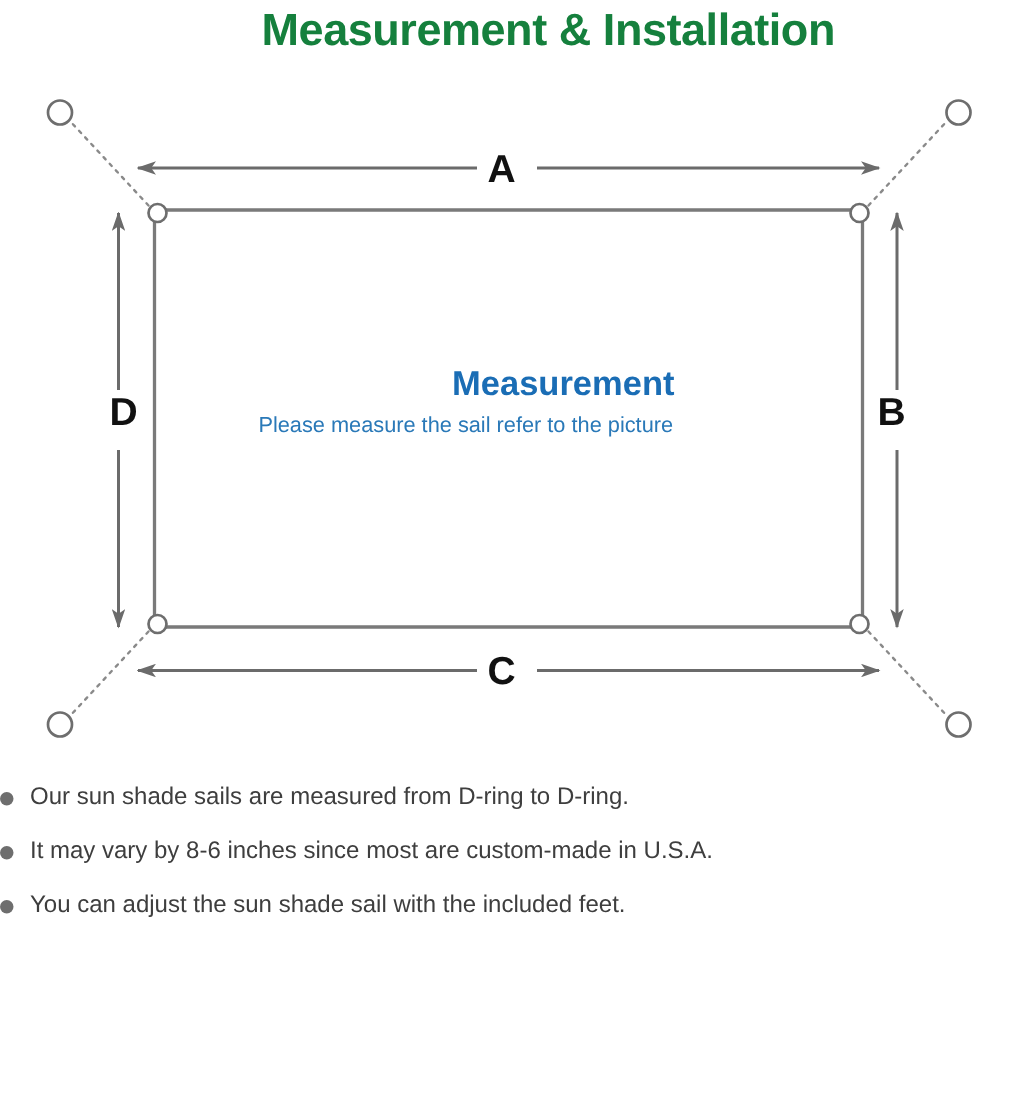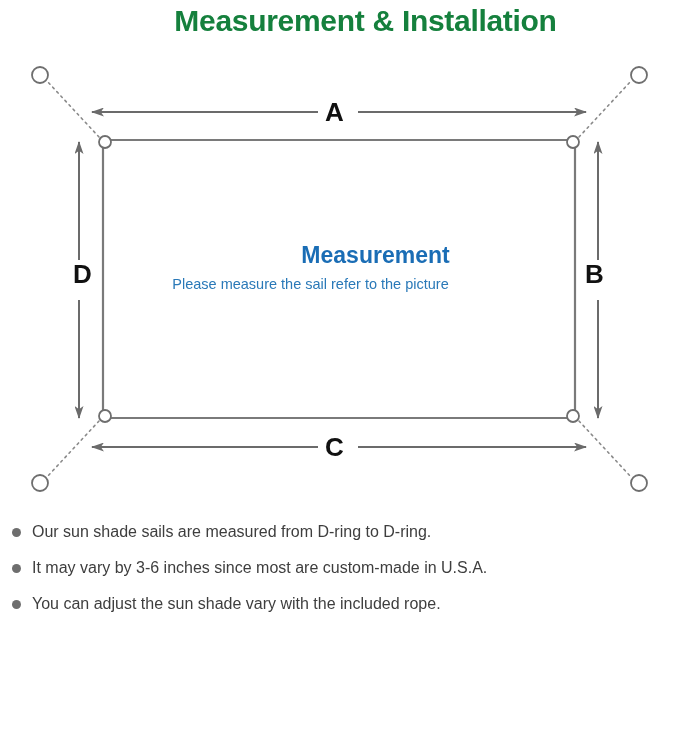--- a/index.html
+++ b/index.html
@@ -82,21 +82,21 @@
   .notes {
     position: absolute;
     left: 0;
     top: 521px;
     width: 679px;
   }
   .note {
     position: relative;
     display: flex;
     align-items: flex-start;
-    padding: 0 16px 0 12px;
+    padding: 0 16px 0 0;
     margin-bottom: 14px;
   }
   .note-bullet {
     flex: 0 0 auto;
     width: 9px;
     height: 9px;
     border-radius: 50%;
     background: #6e6e6e;
     margin-top: 7px;
     margin-right: 11px;
@@ -181,19 +181,19 @@
   <div class="center-sub">Please measure the sail refer to the picture</div>
 </div>
 
 <div class="notes">
   <div class="note">
     <span class="note-bullet"></span>
     <span class="note-text">Our sun shade sails are measured from D-ring to D-ring.</span>
   </div>
   <div class="note">
     <span class="note-bullet"></span>
-    <span class="note-text">It may vary by 3-6 inches since most are custom-made in U.S.A.</span>
+    <span class="note-text">It may vary by 8-6 inches since most are custom-made in U.S.A.</span>
   </div>
   <div class="note">
     <span class="note-bullet"></span>
-    <span class="note-text">You can adjust the sun shade vary with the included rope.</span>
+    <span class="note-text">You can adjust the sun shade sail with the included feet.</span>
   </div>
 </div>
 
 </body></html>

